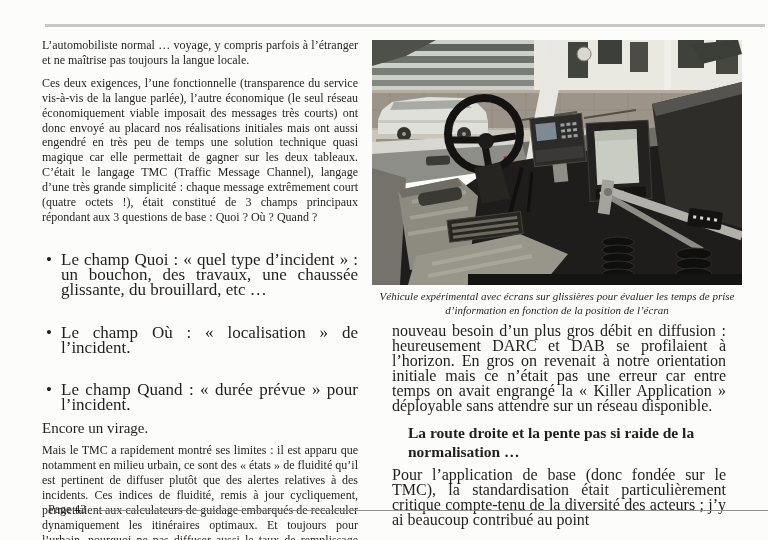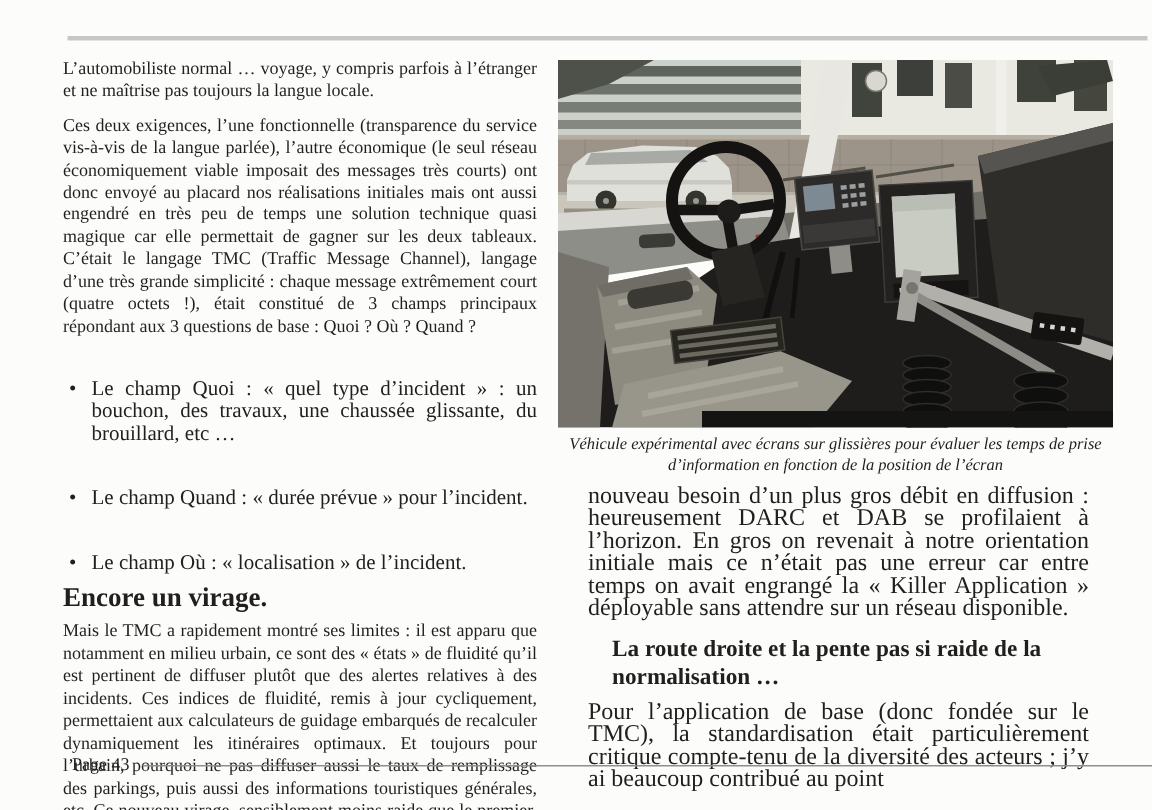--- a/index.html
+++ b/index.html
@@ -9,45 +9,45 @@
     background:#fcfcfa;
     color:#211f1d;
     font-family:"Liberation Serif","DejaVu Serif",serif;
     overflow:hidden;
   }
   .top-rule { position:absolute; left:45px; top:24px; width:720px; height:3px; background:#c7c7c5; }
 
   .col-left { position:absolute; left:42px; top:38px; width:316px; }
   .col-left p { font-size:12px; line-height:14.9px; text-align:justify; margin-bottom:8px; }
   .bullet-list { list-style:none; margin:2px 0 6px 0; }
-  .bullet-list li { position:relative; padding-left:19px; font-size:14px; line-height:14.9px; text-align:justify;margin-top:28px; }
+  .bullet-list li { position:relative; padding-left:19px; font-size:17px; line-height:14.9px; text-align:justify;margin-top:28px; }
   .bullet-list li::before { content:"\2022"; position:absolute; left:4px; }
-  .left-heading { font-size:18px; line-height:18px; font-weight:bold; margin:4px 0 6px 0; }
+  .left-heading { font-size:15px; line-height:18px; font-weight:normal; margin:4px 0 6px 0; }
 
   .col-right { position:absolute; left:372px; top:40px; width:370px; }
   .photo { display:block; }
   .photo-caption { font-style:italic; font-size:11px; line-height:13.5px; text-align:center; margin-top:5px; }
   .col-right p { font-size:16px; line-height:15px; text-align:justify; width:334px; margin:6px 0 0 20px; }
   .right-heading { font-size:15.5px; line-height:19px; font-weight:bold; width:334px; margin:10px 0 0 36px; }
 
   .footer-label { position:absolute; left:48px; top:502px; font-size:12px; }
   .footer-rule { position:absolute; left:95px; top:510px; width:673px; height:1px; background:#8f8f8d; }
 </style>
 </head>
 <body>
 
 <div class="top-rule"></div>
 
 <div class="col-left">
   <p>L’automobiliste normal&nbsp;… voyage, y compris parfois à l’étranger et ne maîtrise pas toujours la langue locale.</p>
   <p>Ces deux exigences, l’une fonctionnelle (transparence du service vis-à-vis de la langue parlée), l’autre économique (le seul réseau économiquement viable imposait des messages très courts) ont donc envoyé au placard nos réalisations initiales mais ont aussi engendré en très peu de temps une solution technique quasi magique car elle permettait de gagner sur les deux tableaux. C’était le langage TMC (Traffic Message Channel), langage d’une très grande simplicité&nbsp;: chaque message extrêmement court (quatre octets&nbsp;!), était constitué de 3 champs principaux répondant aux 3 questions de base&nbsp;: Quoi&nbsp;? Où&nbsp;? Quand&nbsp;?</p>
   <ul class="bullet-list">
     <li>Le champ Quoi&nbsp;: «&nbsp;quel type d’incident&nbsp;»&nbsp;: un bouchon, des travaux, une chaussée glissante, du brouillard, etc&nbsp;…</li>
+    <li>Le champ Où&nbsp;: «&nbsp;localisation&nbsp;» de l’incident.</li>
     <li>Le champ Quand&nbsp;: «&nbsp;durée prévue&nbsp;» pour l’incident.</li>
-    <li>Le champ Où&nbsp;: «&nbsp;localisation&nbsp;» de l’incident.</li>
   </ul>
   <h2 class="left-heading">Encore un virage.</h2>
   <p>Mais le TMC a rapidement montré ses limites&nbsp;: il est apparu que notamment en milieu urbain, ce sont des «&nbsp;états&nbsp;» de fluidité qu’il est pertinent de diffuser plutôt que des alertes relatives à des incidents. Ces indices de fluidité, remis à jour cycliquement, permettaient aux calculateurs de guidage embarqués de recalculer dynamiquement les itinéraires optimaux. Et toujours pour l’urbain, pourquoi ne pas diffuser aussi le taux de remplissage des parkings, puis aussi des informations touristiques générales, etc. Ce nouveau virage, sensiblement moins raide que le premier, nous conduisait vers le concept général d’infomobilité, beaucoup plus large que l’information trafic stricte&nbsp;; mais on avait à</p>
 </div>
 
 <div class="col-right">
   <figure>
     <svg class="photo" viewBox="0 0 370 245" width="370" height="245" xmlns="http://www.w3.org/2000/svg">
 
       <g>

